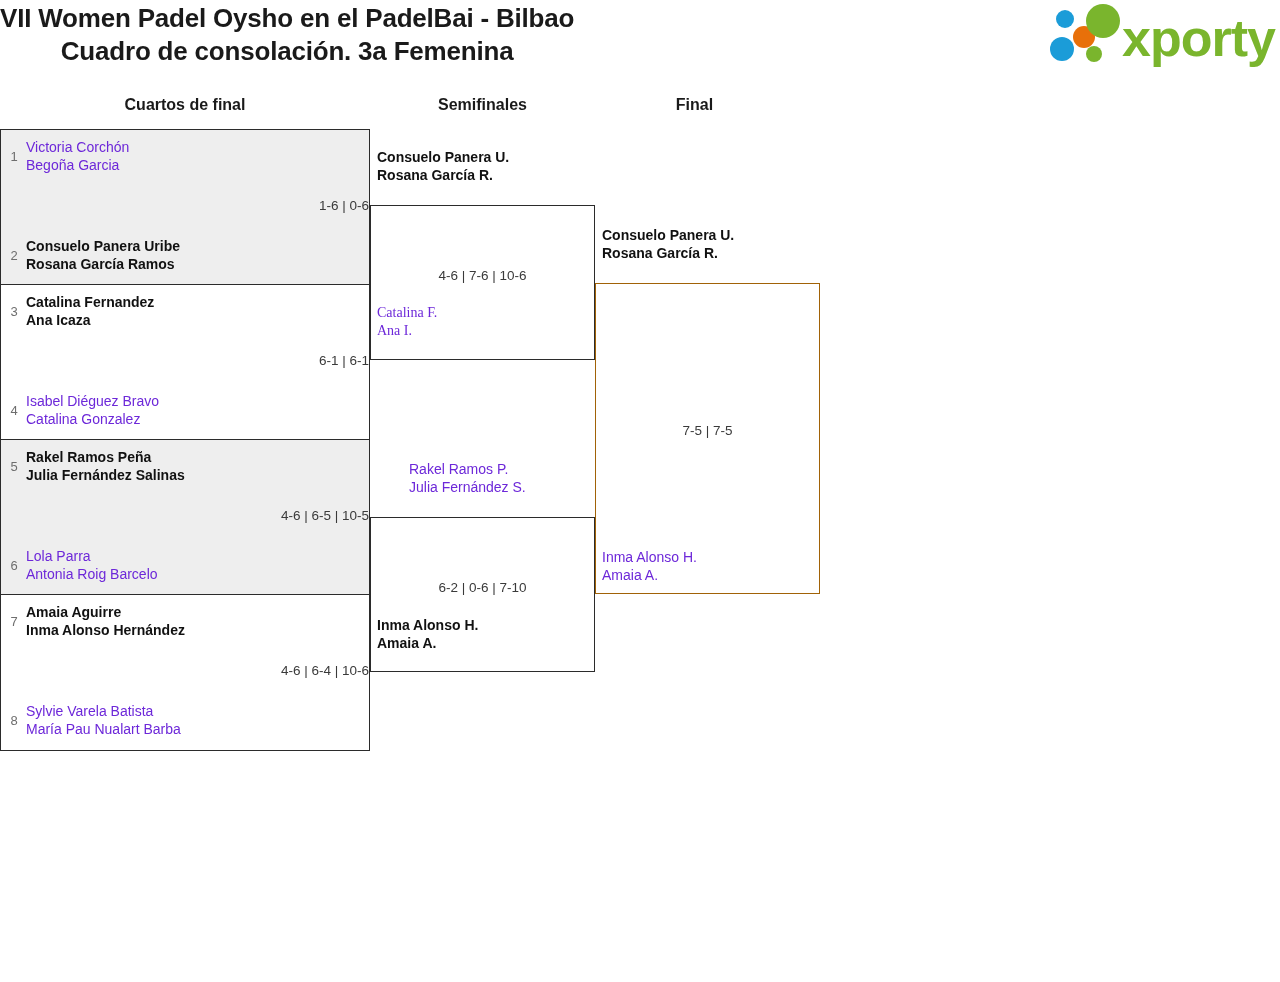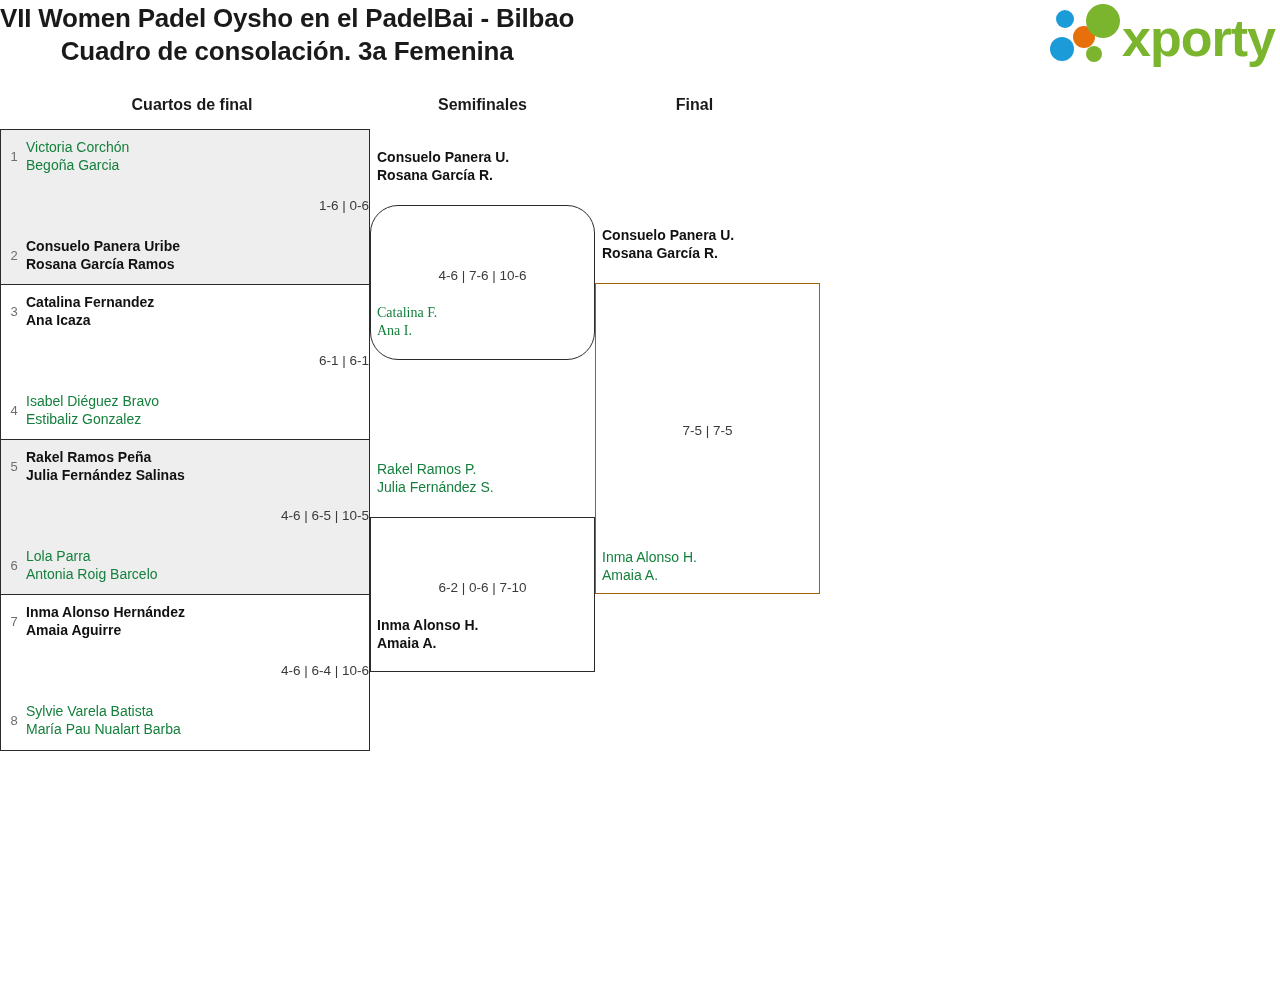--- a/index.html
+++ b/index.html
@@ -28,21 +28,21 @@
   
   #logo { position: absolute; left: 1046px; top: 4px; width: 230px; height: 64px; }
   #logo svg { display: block; }
 
   
   .col-head {
     position: absolute; top: 96px;
     font-size: 16px; font-weight: 700; color: #1a1a1a;
     text-align: center; white-space: nowrap;
   }
-  #head-qf { left: 7px;   width: 370px; }
+  #head-qf { left: 0px;   width: 370px; }
   #head-sf { left: 370px; width: 225px; }
   #head-f  { left: 582px; width: 225px; }
 
   
   #bracket { position: absolute; left: 0; top: 129px; width: 1280px; height: 640px; }
 
   
   #qf-col {
     position: absolute; left: 0px; top: 0px;
     width: 370px; height: 622px;
@@ -60,47 +60,47 @@
   .slot.bot { top: 107px; }
   .seed {
     position: absolute; left: 6px; top: 11px; width: 14px;
     font-size: 13px; color: #6e6e6e; text-align: center; line-height: 15px;
   }
   .names {
     position: absolute; left: 25px; top: 0px; right: 6px;
     font-size: 14px; line-height: 18px;
   }
   .names .n { display: block; white-space: nowrap; }
-  .loser  { color: #15803d; font-weight: 400; }
+  .loser  { color: #6d28d9; font-weight: 400; }
   .winner { color: #111111; font-weight: 700; }
 
   .qf-score {
     position: absolute; left: 0; top: 68px; width: 368px;
     text-align: right; font-size: 13.5px; color: #3a3a3a; line-height: 16px; padding-left: 36px;
   }
 
   
   .sf-box {
     position: absolute; left: 370px; width: 225px;
     border: 1px solid #2b2b2b; background: transparent;
   }
-  #sf-box-1 { top: 76px;  height: 155px; border-radius: 28px; }
+  #sf-box-1 { top: 76px;  height: 155px; }
   #sf-box-2 { top: 388px; height: 155px; }
   .sf-score {
     position: absolute; left: 0; width: 223px; top: 62px;
     text-align: center; font-size: 13.5px; color: #3a3a3a; line-height: 16px;
   }
   .sf-name {
     position: absolute; left: 377px; width: 218px;
     font-size: 14px; line-height: 18px;
   }
   .sf-name .n { display: block; white-space: nowrap; }
   #sf-name-1a { top: 19px;  }
   #sf-name-1b { top: 175px; font-family: Liberation Serif, serif; }
-  #sf-name-2a { top: 331px; }
+  #sf-name-2a { top: 331px; margin-left: 32px; }
   #sf-name-2b { top: 487px; }
 
   
   #f-box {
     position: absolute; left: 595px; top: 154px;
     width: 225px; height: 311px;
     border: 1px solid #a16207;
   }
   #f-score {
     position: absolute; left: 0; width: 223px; top: 139px;
@@ -168,21 +168,21 @@
         <div class="names winner">
           <span class="n">Catalina Fernandez</span>
           <span class="n">Ana Icaza</span>
         </div>
       </div>
       <div class="qf-score">6-1 | 6-1</div>
       <div class="slot bot">
         <div class="seed">4</div>
         <div class="names loser">
           <span class="n">Isabel Diéguez Bravo</span>
-          <span class="n">Estibaliz Gonzalez</span>
+          <span class="n">Catalina Gonzalez</span>
         </div>
       </div>
     </div>
 
     <div class="qf-match shaded" style="top:310px;">
       <div class="slot top">
         <div class="seed">5</div>
         <div class="names winner">
           <span class="n">Rakel Ramos Peña</span>
           <span class="n">Julia Fernández Salinas</span>
@@ -195,22 +195,22 @@
           <span class="n">Lola Parra</span>
           <span class="n">Antonia Roig Barcelo</span>
         </div>
       </div>
     </div>
 
     <div class="qf-match last" style="top:465px;">
       <div class="slot top">
         <div class="seed">7</div>
         <div class="names winner">
+          <span class="n">Amaia Aguirre</span>
           <span class="n">Inma Alonso Hernández</span>
-          <span class="n">Amaia Aguirre</span>
         </div>
       </div>
       <div class="qf-score">4-6 | 6-4 | 10-6</div>
       <div class="slot bot">
         <div class="seed">8</div>
         <div class="names loser">
           <span class="n">Sylvie Varela Batista</span>
           <span class="n">María Pau Nualart Barba</span>
         </div>
       </div>

